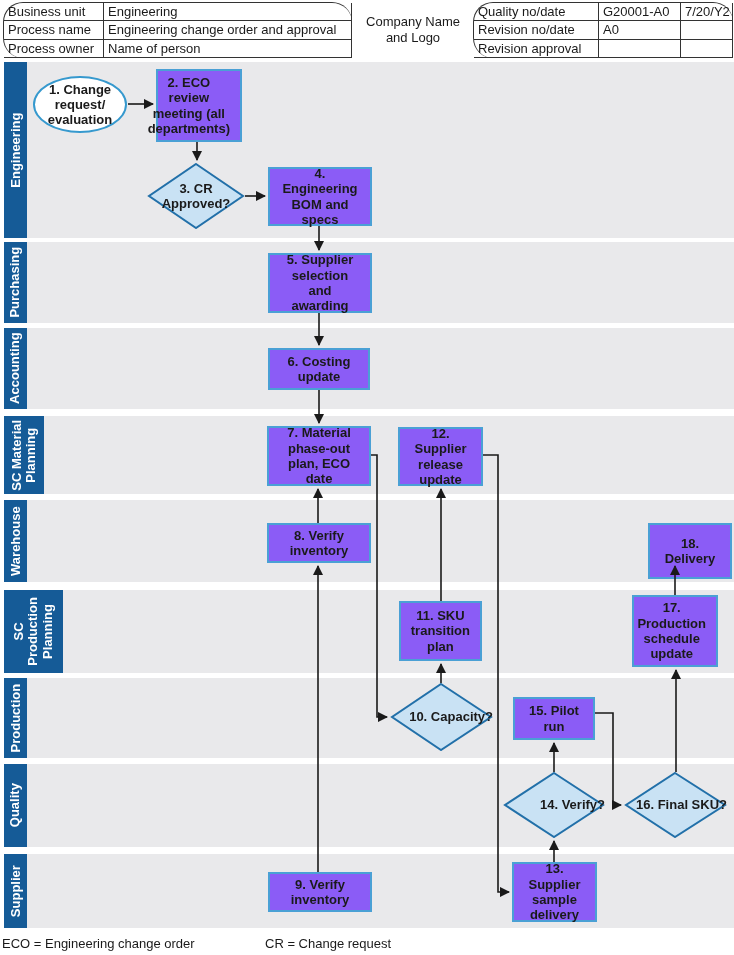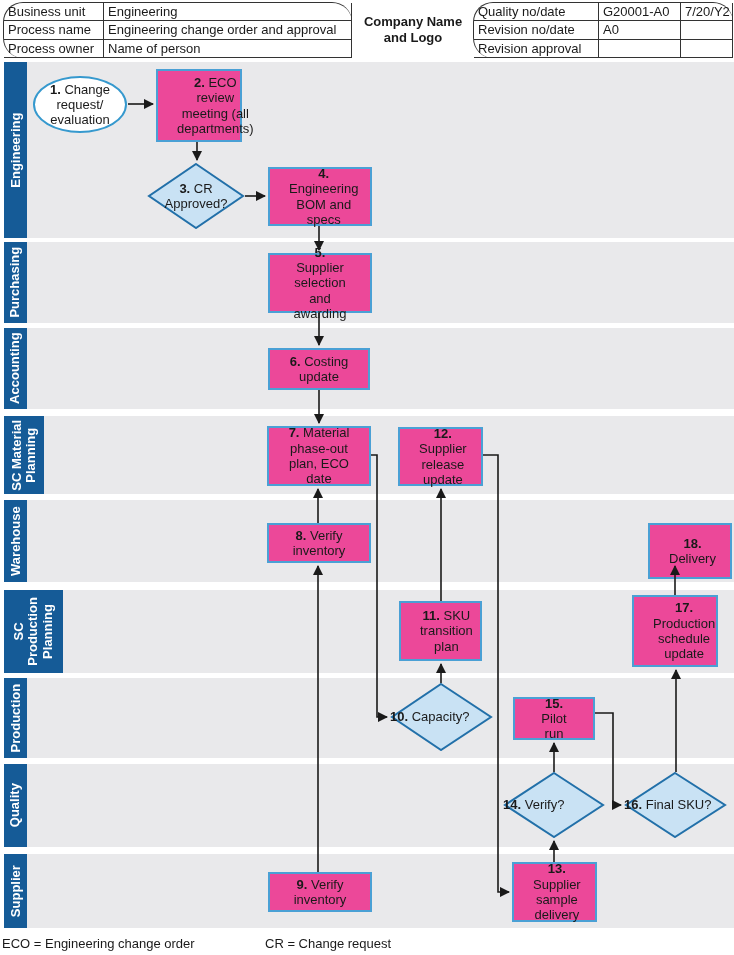--- a/index.html
+++ b/index.html
@@ -17,35 +17,35 @@
   .hdr-tbl{position:absolute;display:grid;border-top:1px solid var(--table-border);border-left:1px solid var(--table-border);border-radius:20px;}
   .hdr-tbl .cell{
     border-right:1px solid var(--table-border);border-bottom:1px solid var(--table-border);
     padding:0 4px;display:flex;align-items:center;white-space:nowrap;overflow:hidden;
   }
   #tbl-left{left:3px;top:2px;width:349px;height:56px;grid-template-columns:100px 1fr;grid-auto-rows:1fr;}
   #tbl-right{left:473px;top:2px;width:260px;height:56px;grid-template-columns:125px 82px 1fr;grid-auto-rows:1fr;}
   .company{
     position:absolute;left:352px;top:2px;width:122px;height:56px;
     display:flex;align-items:center;justify-content:center;text-align:center;
-    font-weight:bold;white-space:pre-line;line-height:1.25;
+    font-weight:normal;white-space:pre-line;line-height:1.25;
   }
   
   .lane{position:absolute;left:4px;width:730px;background:var(--lane-bg);}
   .lane-bar{
     position:absolute;left:0;top:0;bottom:0;background:var(--lane-bar);
     display:flex;align-items:center;justify-content:center;overflow:visible;
   }
   .lane-bar-text{
     transform:rotate(-90deg);color:#fff;font-weight:bold;text-align:center;
     white-space:pre-line;line-height:1.1;flex:none;
   }
   
-  .node{position:absolute;display:flex;align-items:center;justify-content:flex-start;text-align:center;line-height:1.18;}
-  .rect-node{background:#ec4899;border:2px solid var(--rect-border);padding:0 19px;}
+  .node{position:absolute;display:flex;align-items:center;justify-content:flex-end;text-align:center;line-height:1.18;font-weight:bold;}
+  .rect-node{background:#8b5cf6;border:2px solid var(--rect-border);padding:0 10px;}
   .ellipse-node{background:#fff;border:2px solid var(--ellipse-border);border-radius:50%;padding:0 6px;}
   .diamond-node{background:transparent;}
   .diamond-node svg{position:absolute;left:0;top:0;width:100%;height:100%;}
   .diamond-node polygon{fill:var(--diamond-fill);stroke:var(--diamond-border);stroke-width:2;}
   .lbl{position:relative;z-index:2;}
   
   #connectors{position:absolute;left:0;top:0;z-index:3;pointer-events:none;}
   #connectors path.c{fill:none;stroke:var(--connector);stroke-width:1.6;}
   #arrowhead path{fill:var(--connector);}
   

